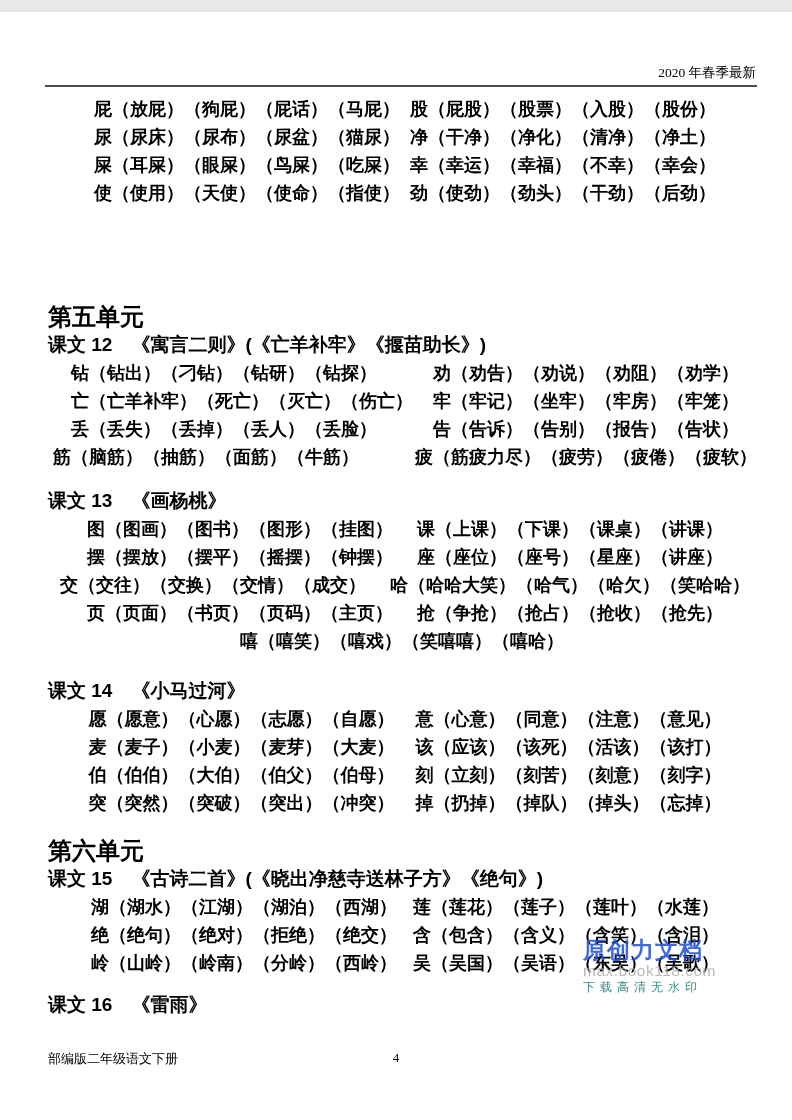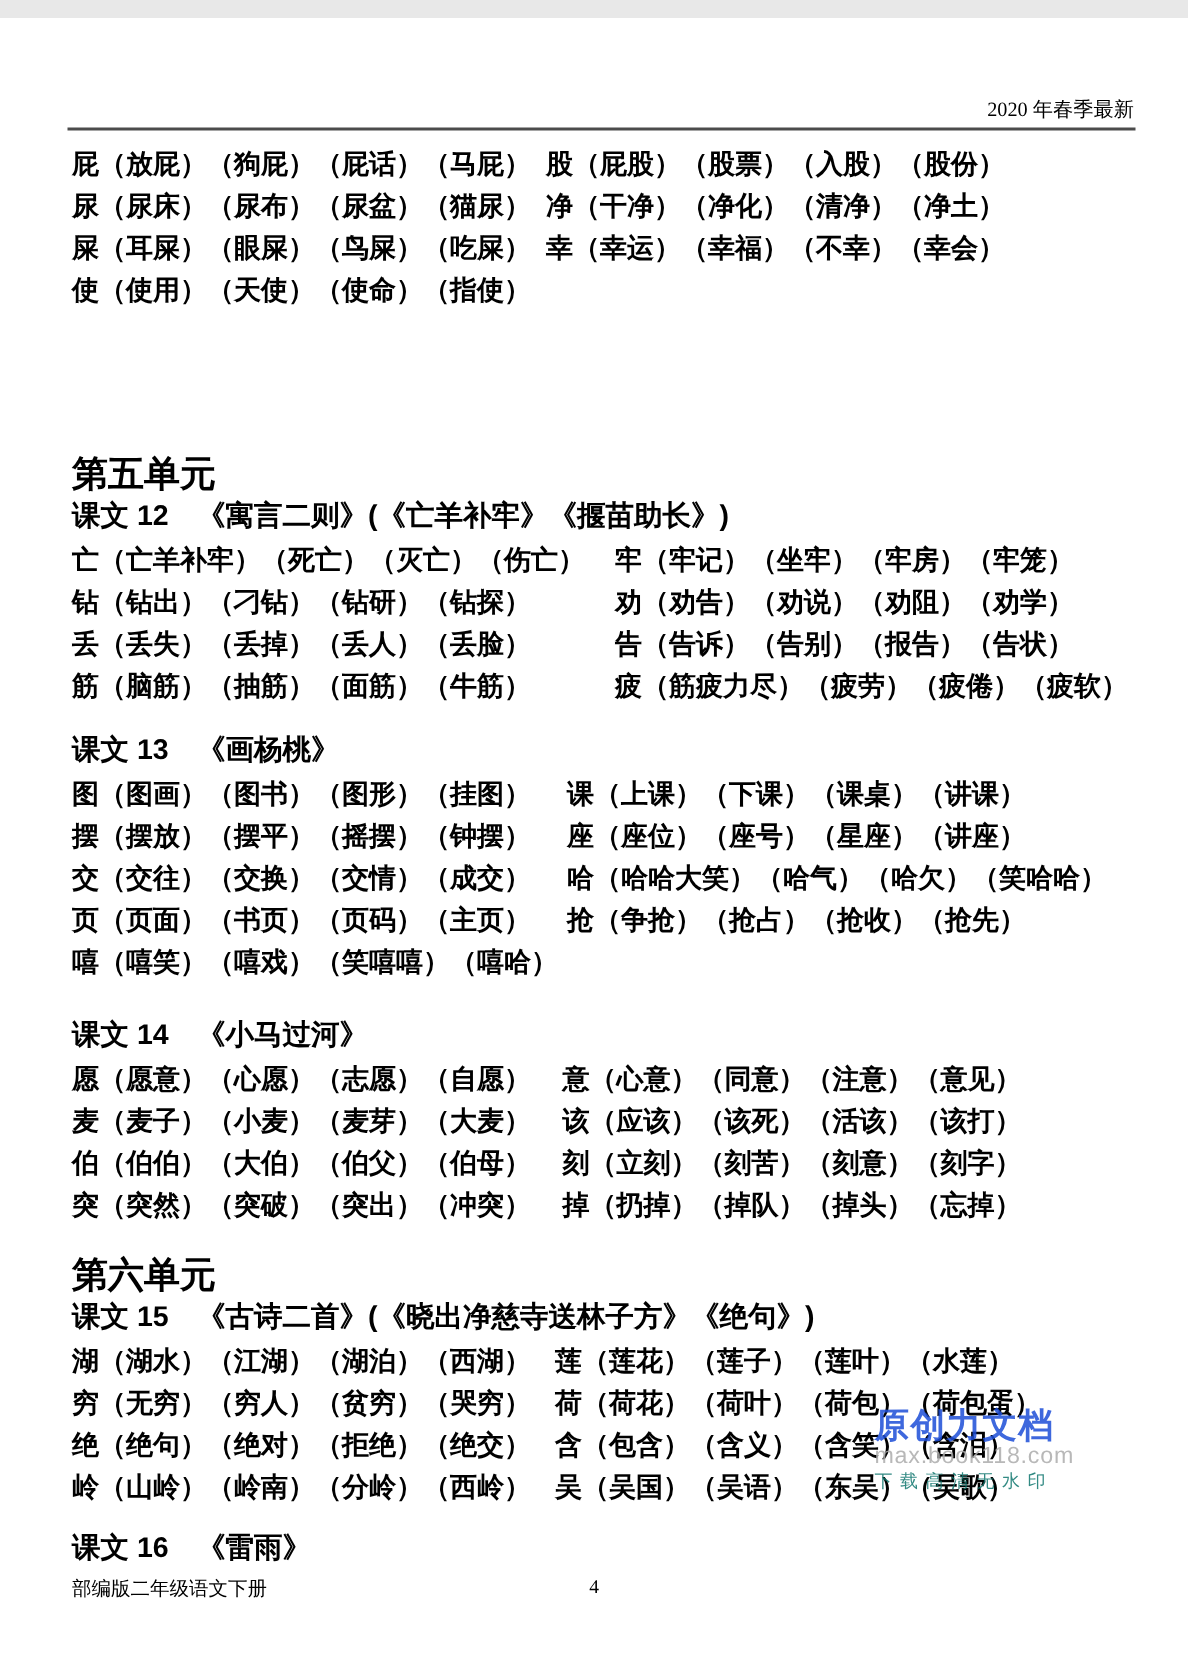--- a/index.html
+++ b/index.html
@@ -5,21 +5,21 @@
   html,body{margin:0;padding:0;background:#e8e8e8;}
   .page{position:relative;width:792px;height:1120px;margin:12px auto;background:#ffffff;
         overflow:hidden;color:#000;font-family:"Liberation Sans",sans-serif;}
   
   .hdr{position:absolute;top:52px;left:48px;right:36px;text-align:right;
        font-family:"Liberation Serif",serif;font-size:13.5px;}
   .rule{position:absolute;top:73px;left:45px;right:35px;height:0;border-top:2px solid #4c4c4c;}
   
   .content{position:absolute;top:77px;left:48px;right:30px;padding-top:6px;
            font-weight:700;font-size:18px;}
-  .word-row{display:flex;line-height:28px;white-space:nowrap;}
+  .word-row{display:flex;line-height:28px;white-space:nowrap;justify-content:center;}
   .wl,.wr{flex:0 0 auto;}
   .s0 .wl{width:316px;}
   .s1 .wl{width:362px;}
   .s2 .wl{width:330px;}
   .s3 .wl{width:327px;}
   .s4 .wl{width:322px;}
   .unit{line-height:28px;font-size:24px;font-weight:700;}
   .ltitle{line-height:28px;text-align:left;font-size:19px;font-weight:700;}
   .gap-l{height:96px;}
   .mt14{margin-top:14px;} .mt16{margin-top:16px;} .mt20{margin-top:20px;} .mt22{margin-top:22px;}
@@ -51,35 +51,36 @@
       <div class="word-row">
         <span class="wl">尿（尿床）（尿布）（尿盆）（猫尿）</span>
         <span class="wr">净（干净）（净化）（清净）（净土）</span>
       </div>
       <div class="word-row">
         <span class="wl">屎（耳屎）（眼屎）（鸟屎）（吃屎）</span>
         <span class="wr">幸（幸运）（幸福）（不幸）（幸会）</span>
       </div>
       <div class="word-row">
         <span class="wl">使（使用）（天使）（使命）（指使）</span>
+        <span class="wr">劲（使劲）（劲头）（干劲）（后劲）</span>
       </div>
     </div>
 
     <div class="gap-l"></div>
 
     <div class="section s1">
       <div class="unit">第五单元</div>
       <div class="ltitle">课文 12　《寓言二则》(《亡羊补牢》《揠苗助长》)</div>
       <div class="word-row">
+        <span class="wl">钻（钻出）（刁钻）（钻研）（钻探）</span>
+        <span class="wr">劝（劝告）（劝说）（劝阻）（劝学）</span>
+      </div>
+      <div class="word-row">
         <span class="wl">亡（亡羊补牢）（死亡）（灭亡）（伤亡）</span>
         <span class="wr">牢（牢记）（坐牢）（牢房）（牢笼）</span>
-      </div>
-      <div class="word-row">
-        <span class="wl">钻（钻出）（刁钻）（钻研）（钻探）</span>
-        <span class="wr">劝（劝告）（劝说）（劝阻）（劝学）</span>
       </div>
       <div class="word-row">
         <span class="wl">丢（丢失）（丢掉）（丢人）（丢脸）</span>
         <span class="wr">告（告诉）（告别）（报告）（告状）</span>
       </div>
       <div class="word-row">
         <span class="wl">筋（脑筋）（抽筋）（面筋）（牛筋）</span>
         <span class="wr">疲（筋疲力尽）（疲劳）（疲倦）（疲软）</span>
       </div>
     </div>
@@ -129,24 +130,20 @@
     </div>
 
     <div class="section s4">
       <div class="unit mt20">第六单元</div>
       <div class="ltitle">课文 15　《古诗二首》(《晓出净慈寺送林子方》《绝句》)</div>
       <div class="word-row">
         <span class="wl">湖（湖水）（江湖）（湖泊）（西湖）</span>
         <span class="wr">莲（莲花）（莲子）（莲叶）（水莲）</span>
       </div>
       <div class="word-row">
-        <span class="wl">穷（无穷）（穷人）（贫穷）（哭穷）</span>
-        <span class="wr">荷（荷花）（荷叶）（荷包）（荷包蛋）</span>
-      </div>
-      <div class="word-row">
         <span class="wl">绝（绝句）（绝对）（拒绝）（绝交）</span>
         <span class="wr">含（包含）（含义）（含笑）（含泪）</span>
       </div>
       <div class="word-row">
         <span class="wl">岭（山岭）（岭南）（分岭）（西岭）</span>
         <span class="wr">吴（吴国）（吴语）（东吴）（吴歌）</span>
       </div>
     </div>
 
     <div class="section s5">

